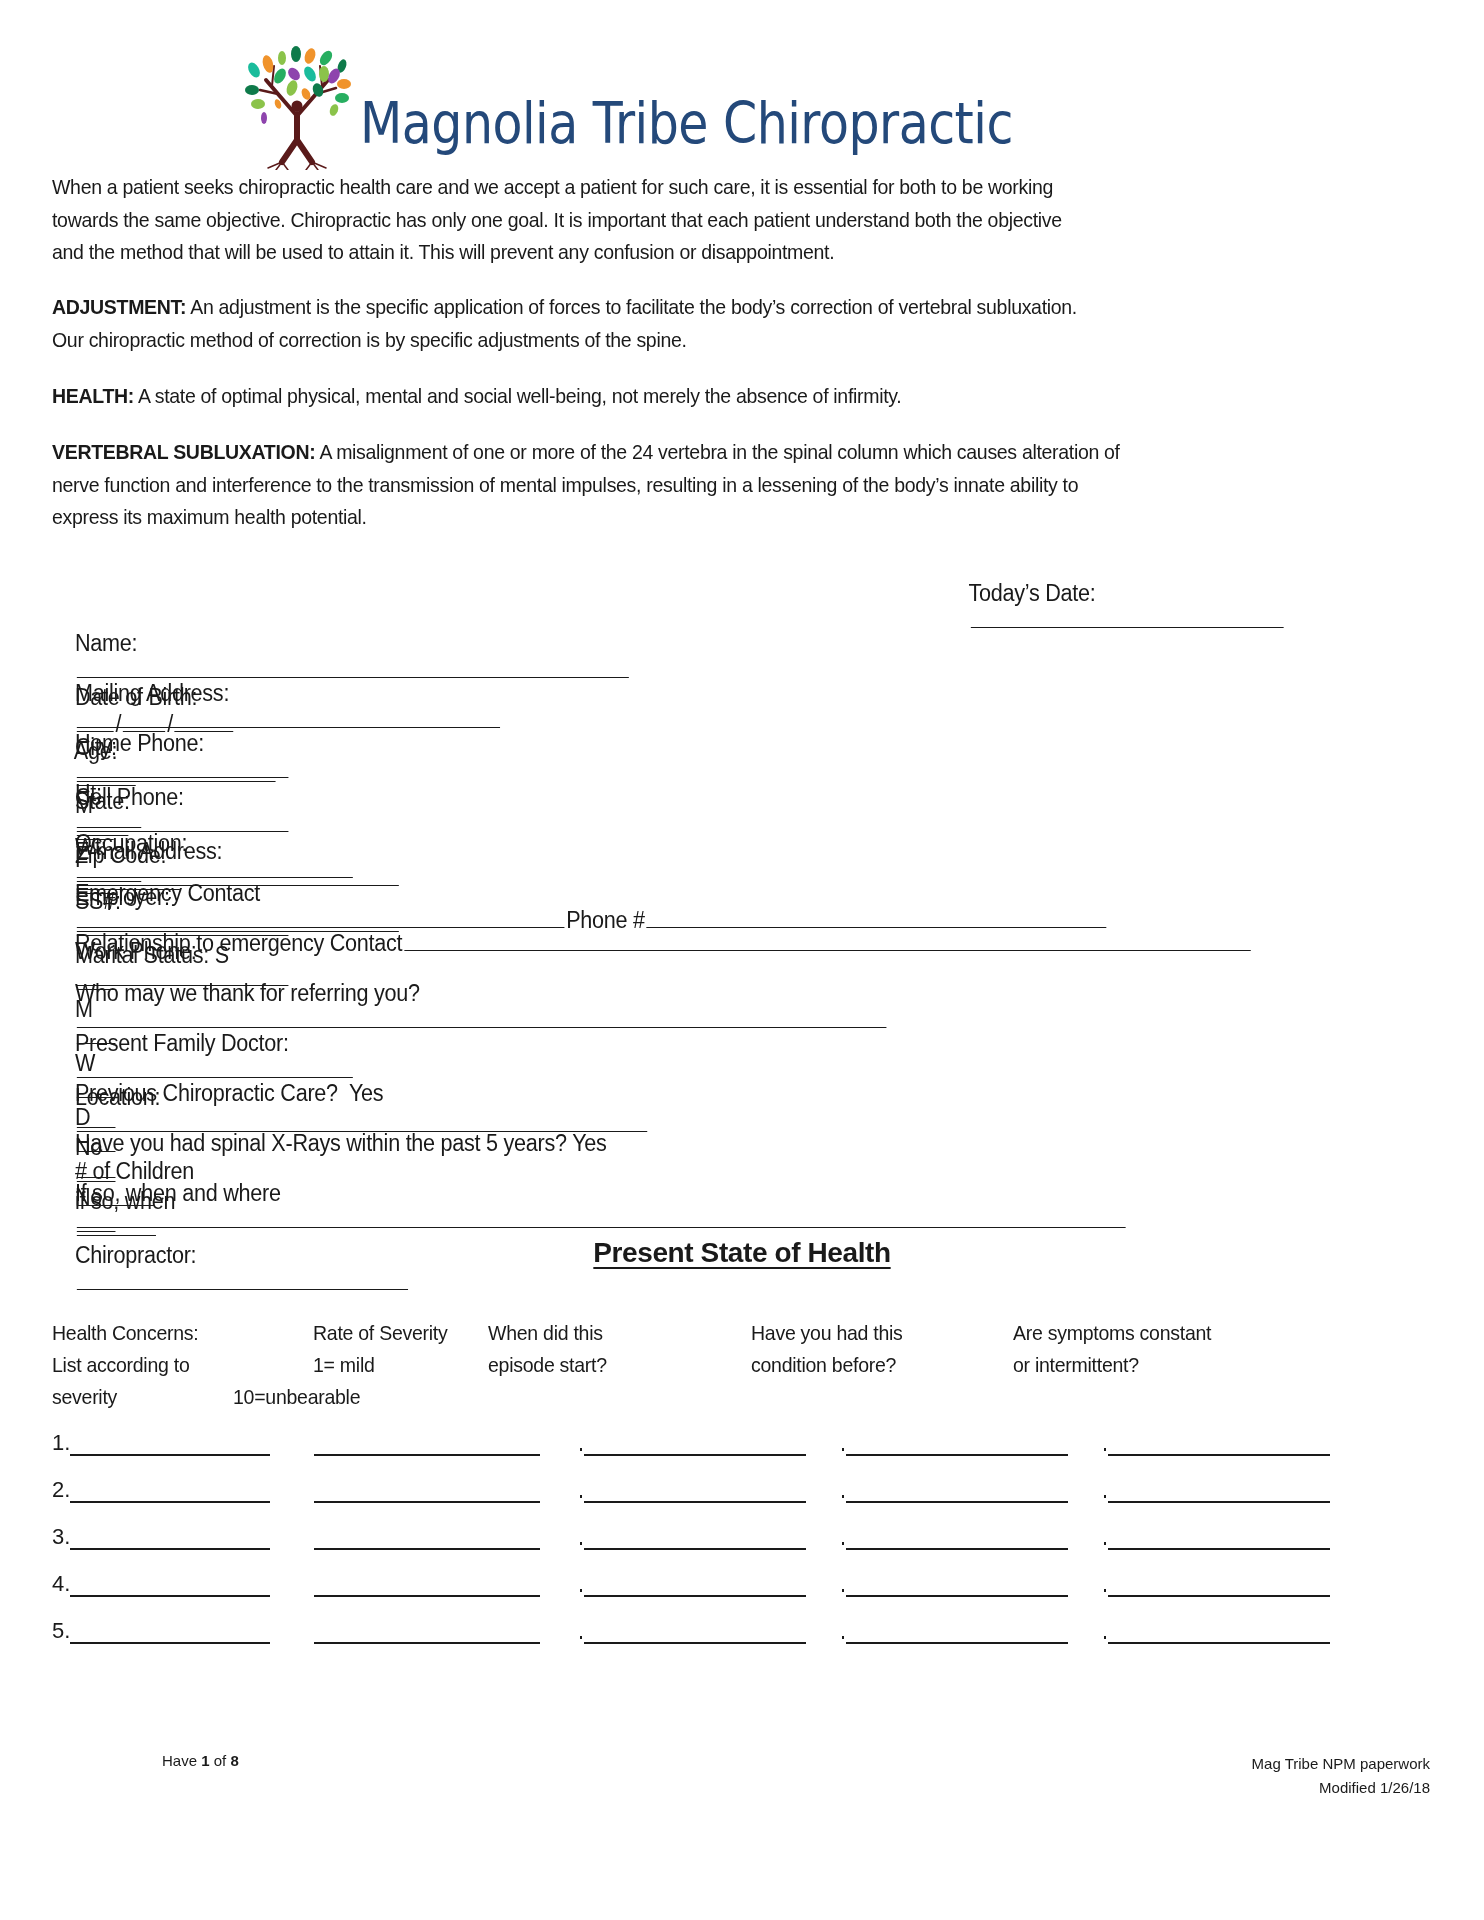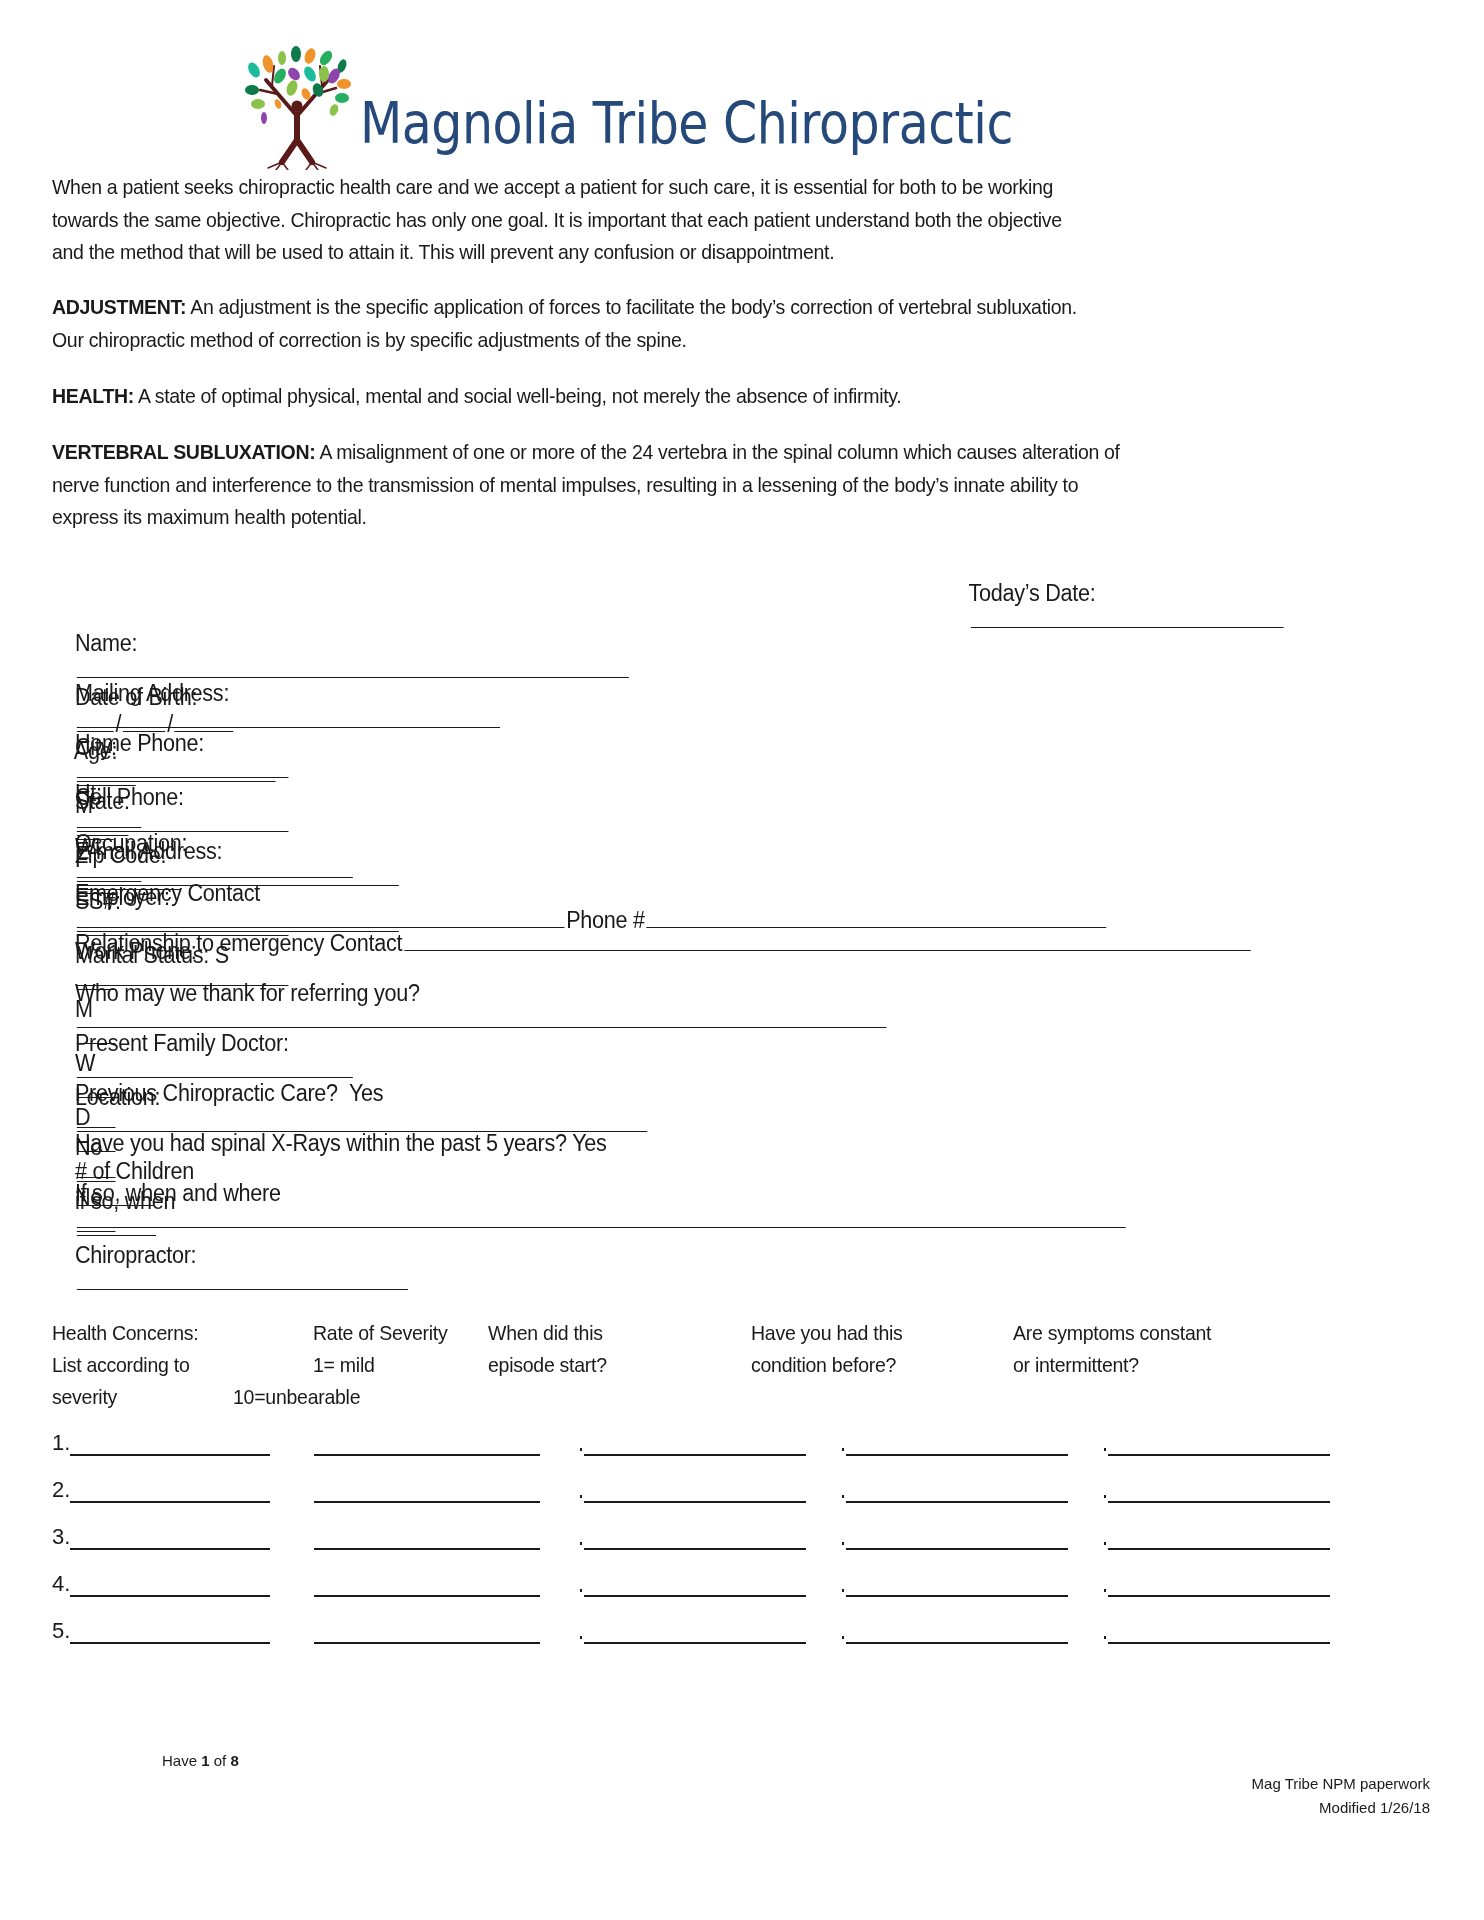--- a/index.html
+++ b/index.html
@@ -44,21 +44,21 @@
     position: absolute; font-size: 21px; line-height: 32px; white-space: nowrap; letter-spacing: -0.3px;
     transform: scaleX(0.93); transform-origin: left top;
   }
   .hc-row { position: absolute; left: 52px; height: 30px; width: 1300px; }
   .hc-num { position: absolute; left: 0; top: 0; font-size: 22px; }
   .hc-blank { position: absolute; top: 24px; border-bottom: 2px solid #1a1a1a; }
   .hc-dot { position: absolute; top: 18px; width: 2px; height: 3px; background: #1a1a1a; }
 
   
   .footer-left { position: absolute; left: 162px; top: 1752px; font-size: 15px; }
-  .footer-right { position: absolute; right: 54px; top: 1752px; font-size: 15px; text-align: right; line-height: 24px; margin-top: 20px; }
+  .footer-right { position: absolute; right: 54px; top: 1752px; font-size: 15px; text-align: right; line-height: 24px; }
 </style>
 </head>
 <body>
 
 <div class="page">
 
   <svg class="logo" viewBox="0 0 118 126">
 
     <g fill="none" stroke="#5a1a1a" stroke-linecap="round">
       <path d="M59 70 L59 96 L44 118" stroke-width="6"></path>
@@ -225,20 +225,21 @@
     <span class="blank" style="width:42px;"></span>
     <span>No</span>
     <span class="blank" style="width:42px;"></span>
   </div>
 
   <div class="row" style="top:1153px;">
     <span>If so, when and where</span>
     <span class="blank" style="width:1140px;"></span>
   </div>
 
+  <div class="section-title">Present State of Health</div>
 
   <div class="col-head" style="left:52px; top:1317px;">
     <div>Health Concerns:</div>
     <div>List according to</div>
     <div>severity</div>
   </div>
   <div class="col-head" style="left:313px; top:1317px;">
     <div>Rate of Severity</div>
     <div>1= mild</div>
     <div style="margin-left:-86px;">10=unbearable</div>

